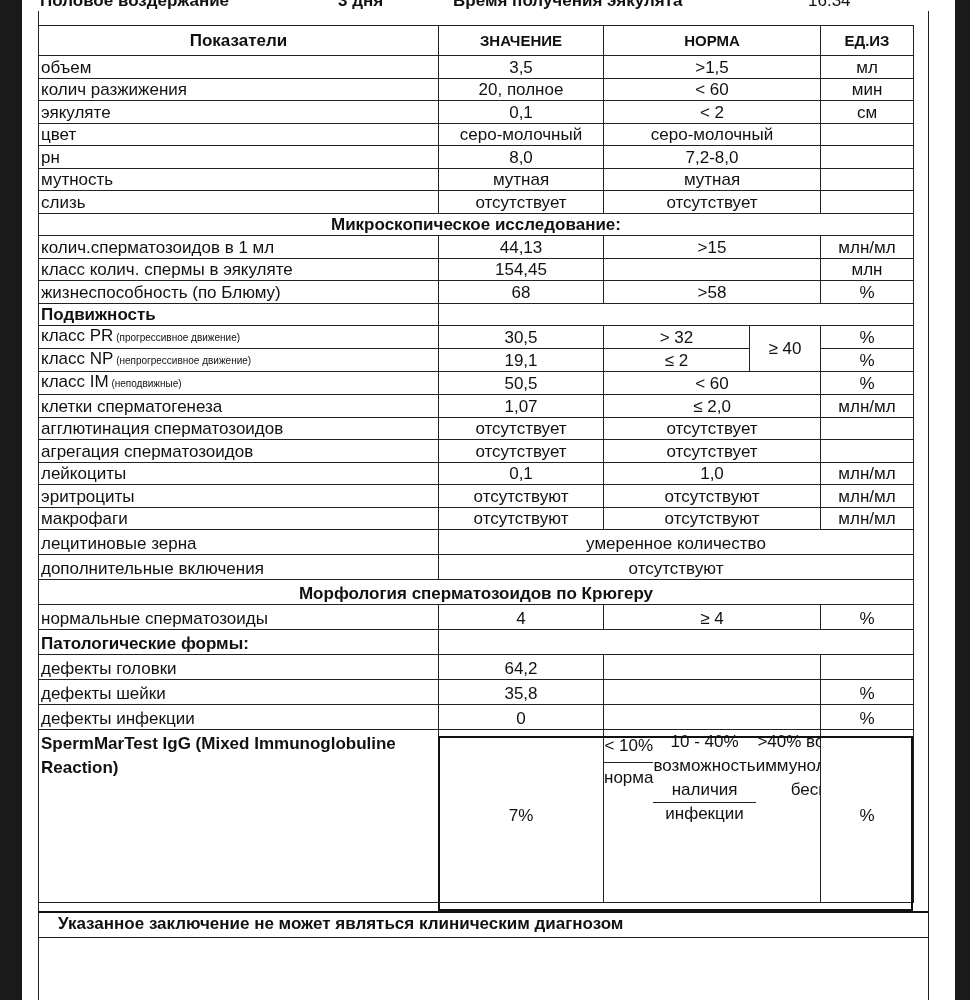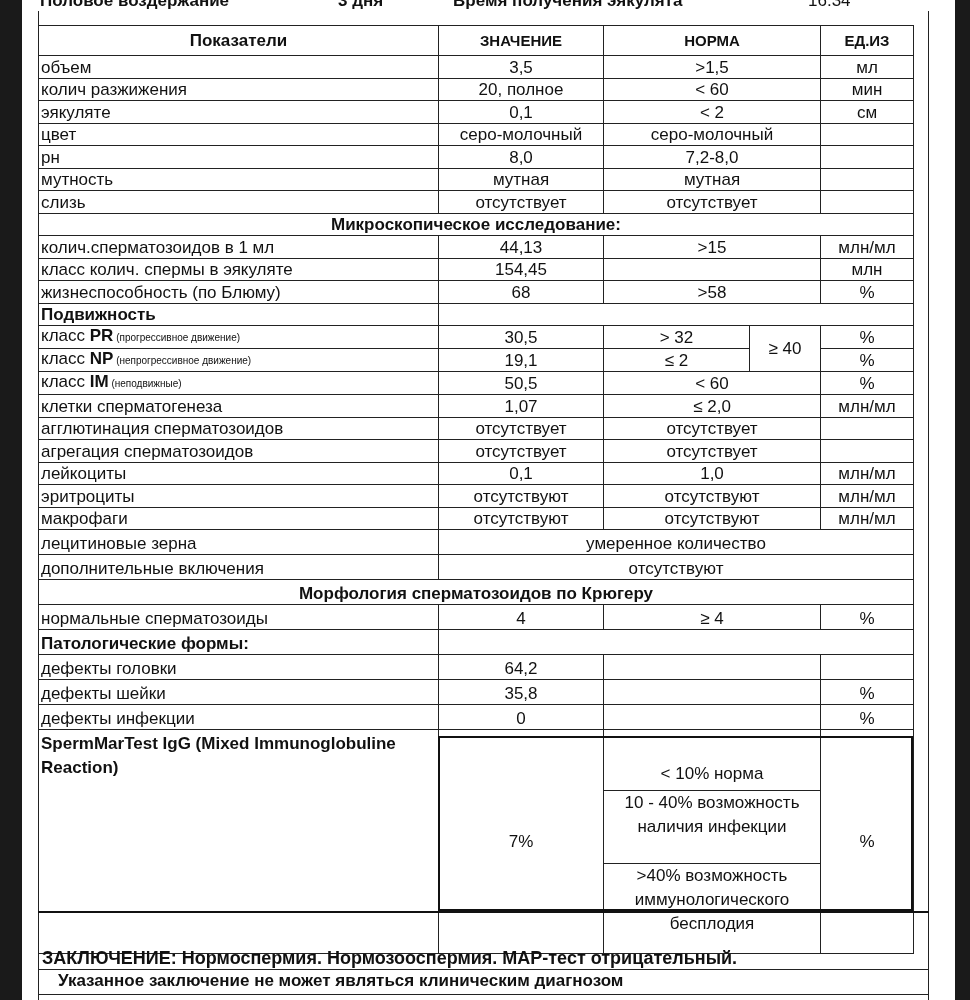--- a/index.html
+++ b/index.html
@@ -12,25 +12,25 @@
            border-left:1.5px solid #222; border-right:1.5px solid #222; box-sizing:border-box; }
   table.main { position:absolute; left:38px; top:25px; border-collapse:collapse; table-layout:fixed; width:875px; }
   table.main td { border:1.5px solid #222; padding:0 2px; height:21.5px; font-size:17px; line-height:20px;
                   vertical-align:bottom; white-space:nowrap; overflow:hidden; }
   table.main tr.head td { height:29px; font-weight:bold; text-align:center; vertical-align:middle; }
   table.main tr.head td.c2, table.main tr.head td.c3, table.main tr.head td.c5 { font-size:15px; }
   td.c { text-align:center; }
   td.bold { font-weight:bold; }
   td.section { font-weight:bold; text-align:center; }
   .small { font-size:10px; }
-  .b { font-weight:bold; }
+  .b { font-weight:normal; }
   td.mar-label { vertical-align:top !important; font-weight:bold; white-space:normal !important; line-height:24px !important; padding-top:2px !important;margin-top:25px; }
   td.mar-val { vertical-align:middle !important; text-align:center; }
   td.mar-norm { padding:0 !important; vertical-align:top !important; }
-  .mar-box { display:flex; flex-direction:column;margin-top:28px; }
+  .mar-box { display:flex; flex-direction:row; }
   .mar-box div { text-align:center; white-space:normal; line-height:24px; font-size:17px; }
   .mar-box .n1 { border-bottom:1.5px solid #222; height:32px; line-height:32px; }
   .mar-box .n2 { border-bottom:1.5px solid #222; height:72px; line-height:24px; }
   .mar-box .n3 { height:89px; line-height:24px; }
   .mar-outline { position:absolute; left:438px; top:736px; width:475px; height:175px; border:2.5px solid #111; box-sizing:border-box; pointer-events:none; }
   .concl { position:absolute; left:38px; top:911px; width:891px; box-sizing:border-box; border-top:2.5px solid #111; }
   .concl .c1 { height:57px; font-weight:bold; font-size:18px; line-height:20px; padding:35px 0 0 4px; box-sizing:border-box; border-bottom:1.5px solid #222; }
   .concl .c2 { height:24px; font-weight:bold; font-size:17px; line-height:22px; padding-left:20px; border-bottom:1.5px solid #222; }
 </style>
 </head>
@@ -246,15 +246,14 @@
       </div>
     </td>
     <td class="c" style="vertical-align:middle">%</td>
   </tr>
 </tbody>
   </table>
 
 <div class="mar-outline"></div>
 
 <div class="concl">
-  <div class="c1">ЗАКЛЮЧЕНИЕ: Нормоспермия. Нормозооспермия. МАР-тест отрицательный.</div>
   <div class="c2">Указанное заключение не может являться клиническим диагнозом</div>
 </div>
 
 </body></html>

